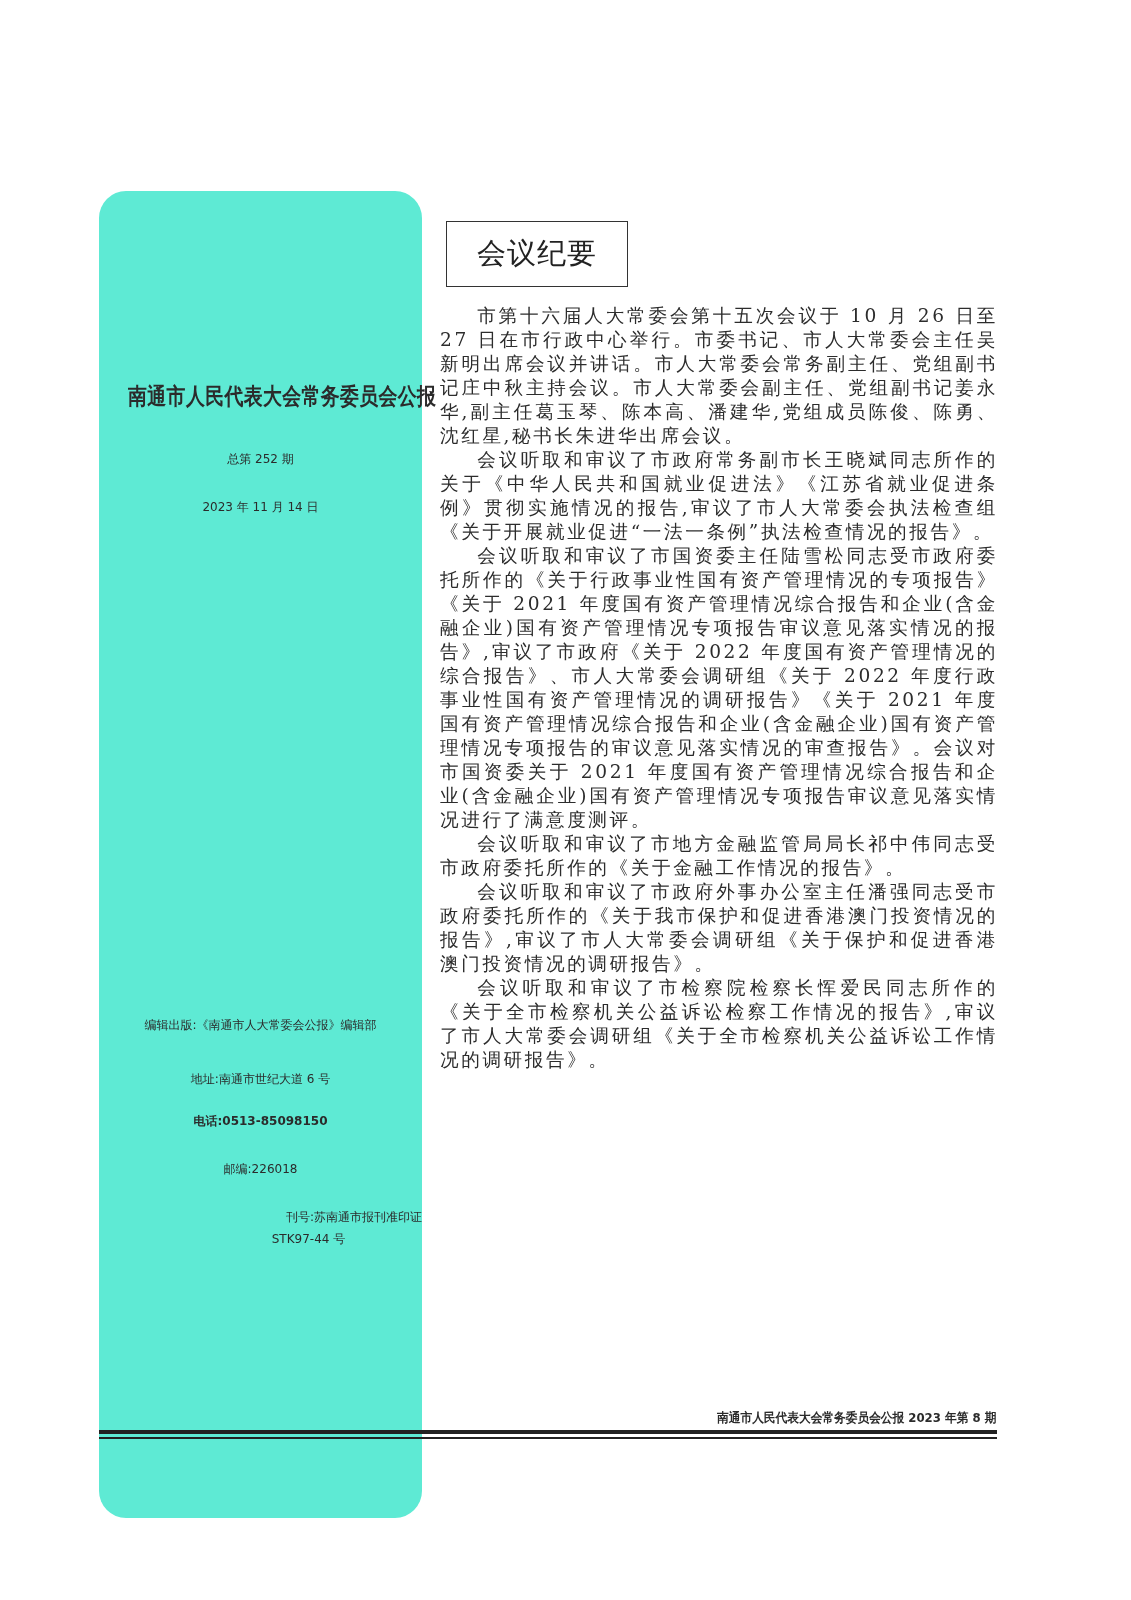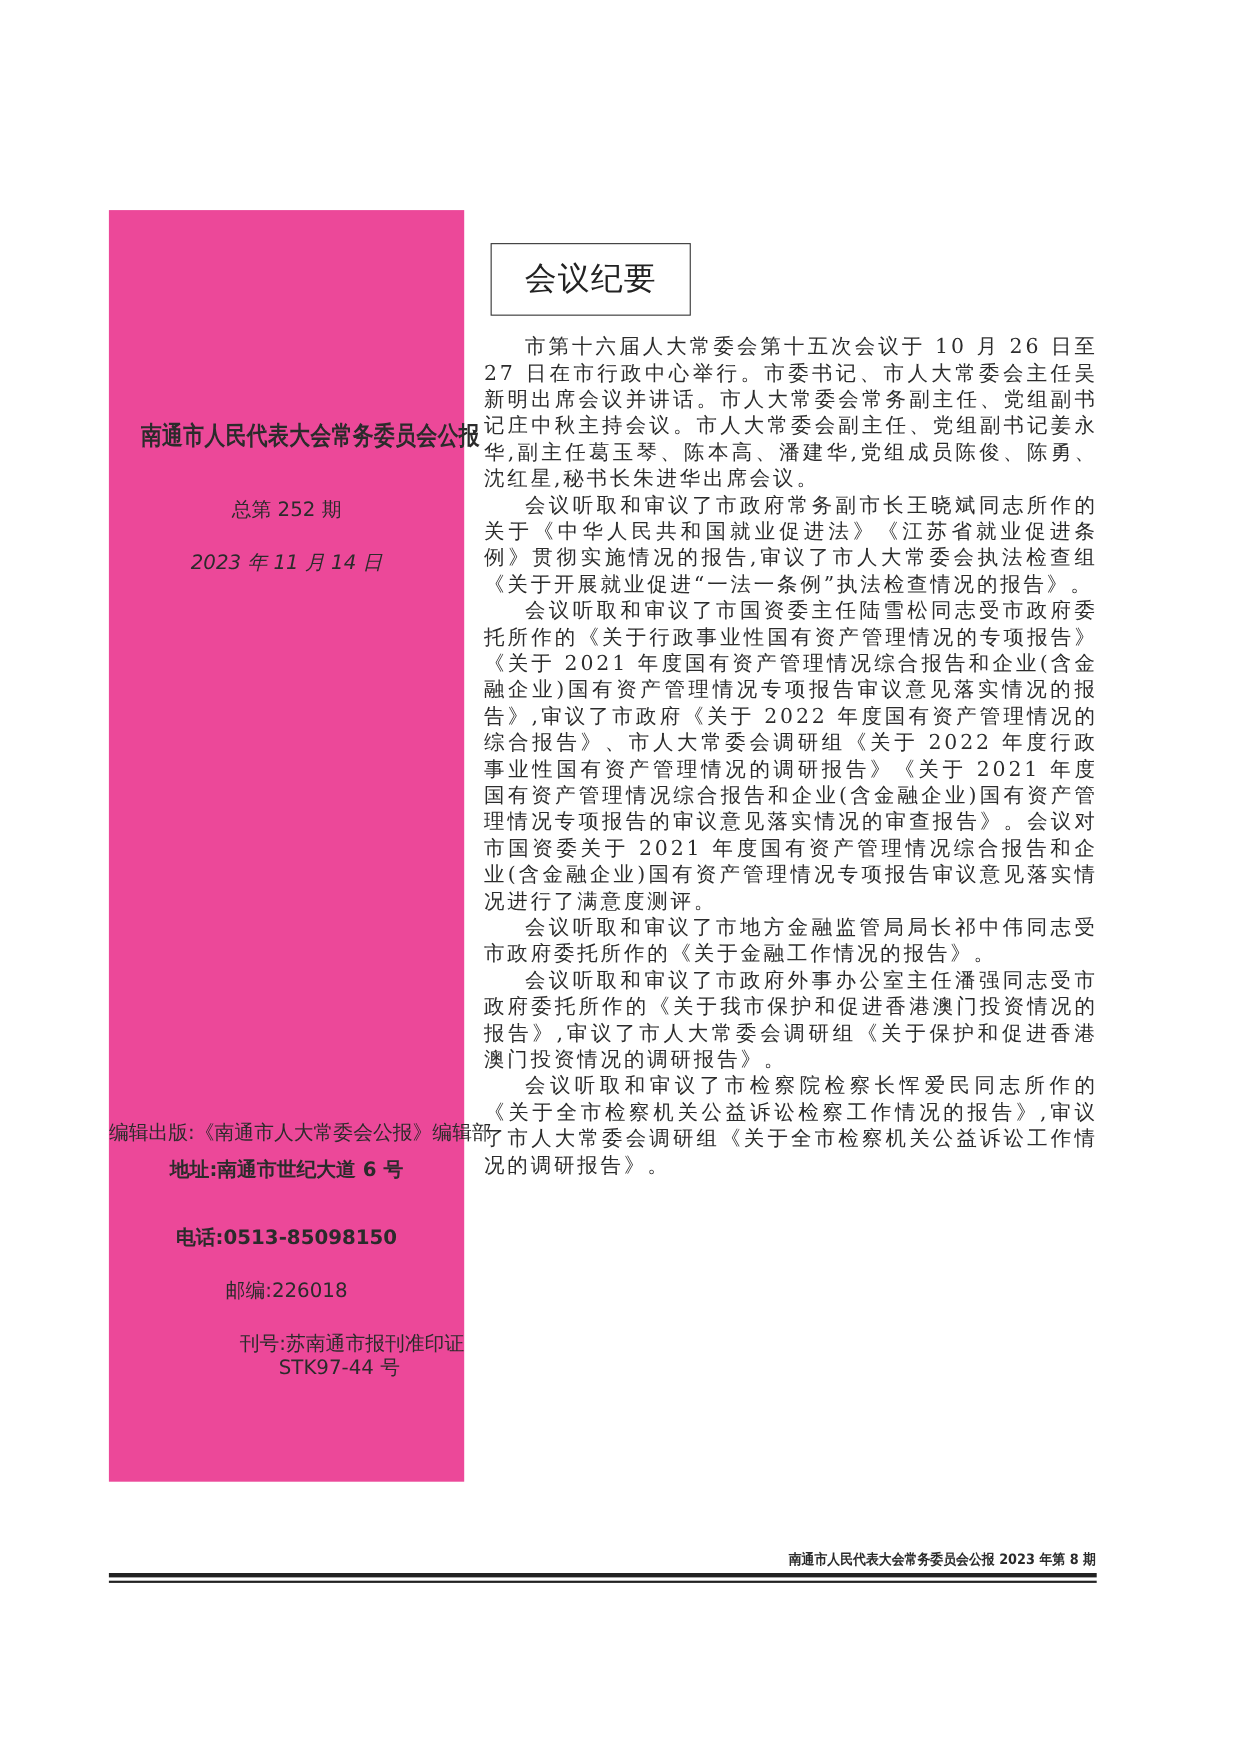--- a/index.html
+++ b/index.html
@@ -13,22 +13,23 @@
       position: relative;
       overflow: hidden;
       font-family: "DejaVu Serif", "Liberation Serif", serif;
       color: #2a2a2a;
     }
     .sidebar {
       position: absolute;
       left: 99px;
       top: 191px;
       width: 323px;
-      height: 1156px;
-      background: #ec4899;
+      height: 1327px;
+      background: #5eead4;
+      border-radius: 27px;
     }
     .sidebar .masthead {
       position: absolute;
       left: 0;
       width: 323px;
       top: 190px;
       text-align: center;
       font-family: "DejaVu Sans", "Liberation Sans", sans-serif;
       font-size: 23px;
       font-weight: bold;
@@ -37,21 +38,21 @@
       transform: scaleX(0.82);
       transform-origin: center;
       white-space: nowrap;
     }
     .sidebar .small {
       position: absolute;
       left: 0;
       width: 323px;
       text-align: center;
       font-family: "DejaVu Sans", "Liberation Sans", sans-serif;
-      font-size: 18px;
+      font-size: 12px;
       color: #2b2b2b;
       white-space: nowrap;
     }
     .title-box {
       position: absolute;
       left: 446px;
       top: 221px;
       width: 182px;
       height: 66px;
       border: 1.5px solid #333;
@@ -107,23 +108,23 @@
       height: 1.5px;
       background: #222;
     }
   </style>
 </head>
 <body>
 
 <div class="sidebar">
   <div class="masthead">南通市人民代表大会常务委员会公报</div>
   <div class="small" style="top:260px;">总第 252 期</div>
-  <div class="small" style="top:308px;font-style:italic;">2023 年 11 月 14 日</div>
+  <div class="small" style="top:308px;">2023 年 11 月 14 日</div>
   <div class="small" style="top:826px;">编辑出版:《南通市人大常委会公报》编辑部</div>
-  <div class="small" style="top:860px;font-weight:bold;">地址:南通市世纪大道 6 号</div>
+  <div class="small" style="top:880px;">地址:南通市世纪大道 6 号</div>
   <div class="small" style="top:922px;font-weight:bold;">电话:0513-85098150</div>
   <div class="small" style="top:970px;">邮编:226018</div>
   <div class="small" style="top:1018px;text-align:right;">刊号:苏南通市报刊准印证</div>
   <div class="small" style="top:1040px;padding-left:48px;">STK97-44 号</div>
 </div>
 
 <div class="title-box">会议纪要</div>
 
 <div class="body-text">
   <p>市第十六届人大常委会第十五次会议于 10 月 26 日至 27 日在市行政中心举行。市委书记、市人大常委会主任吴新明出席会议并讲话。市人大常委会常务副主任、党组副书记庄中秋主持会议。市人大常委会副主任、党组副书记姜永华,副主任葛玉琴、陈本高、潘建华,党组成员陈俊、陈勇、沈红星,秘书长朱进华出席会议。</p>

